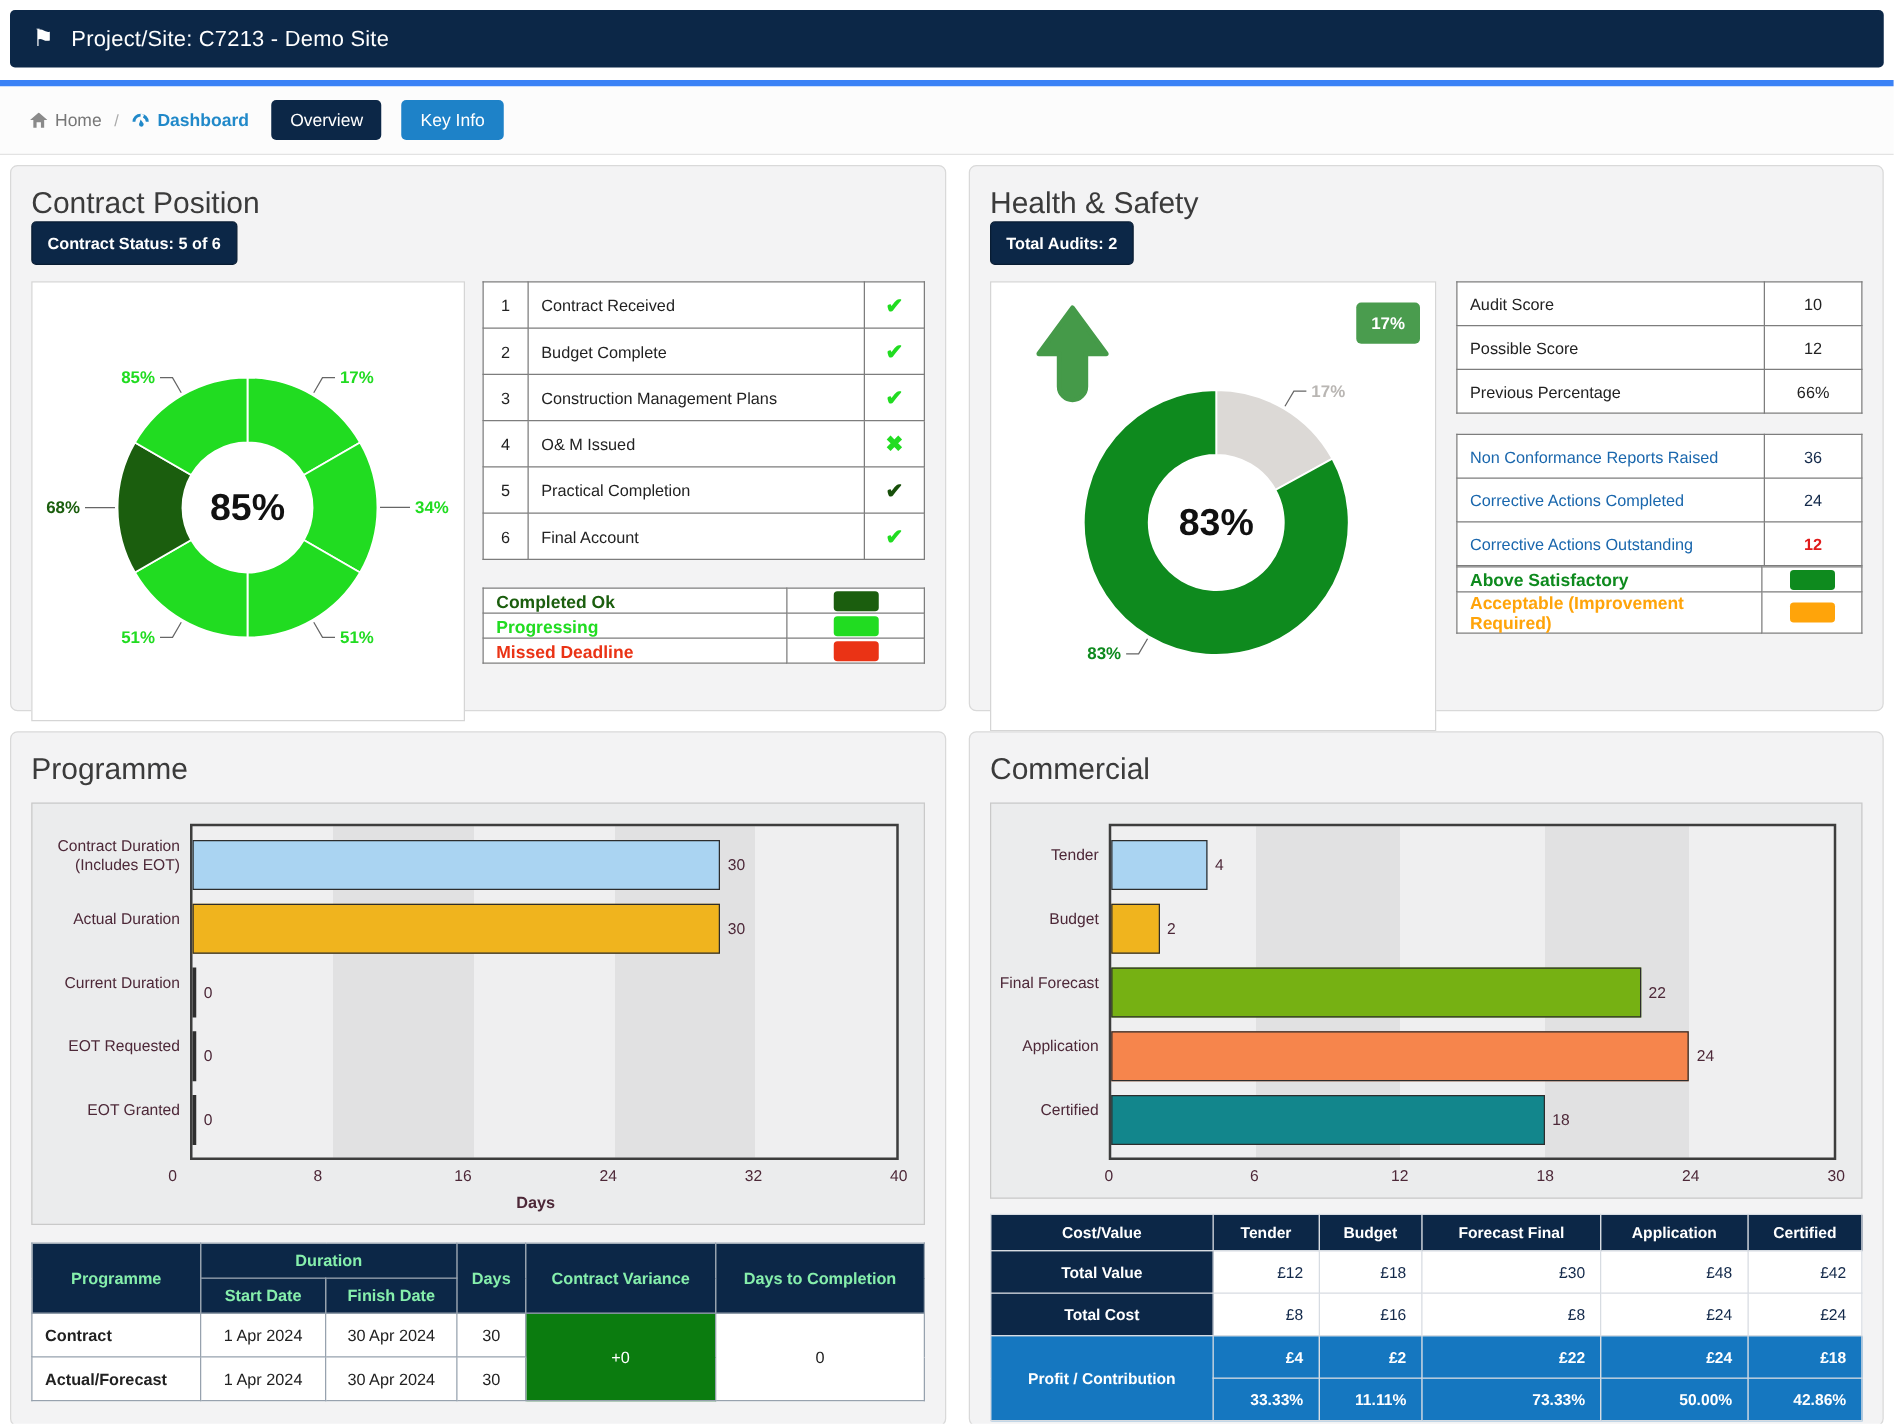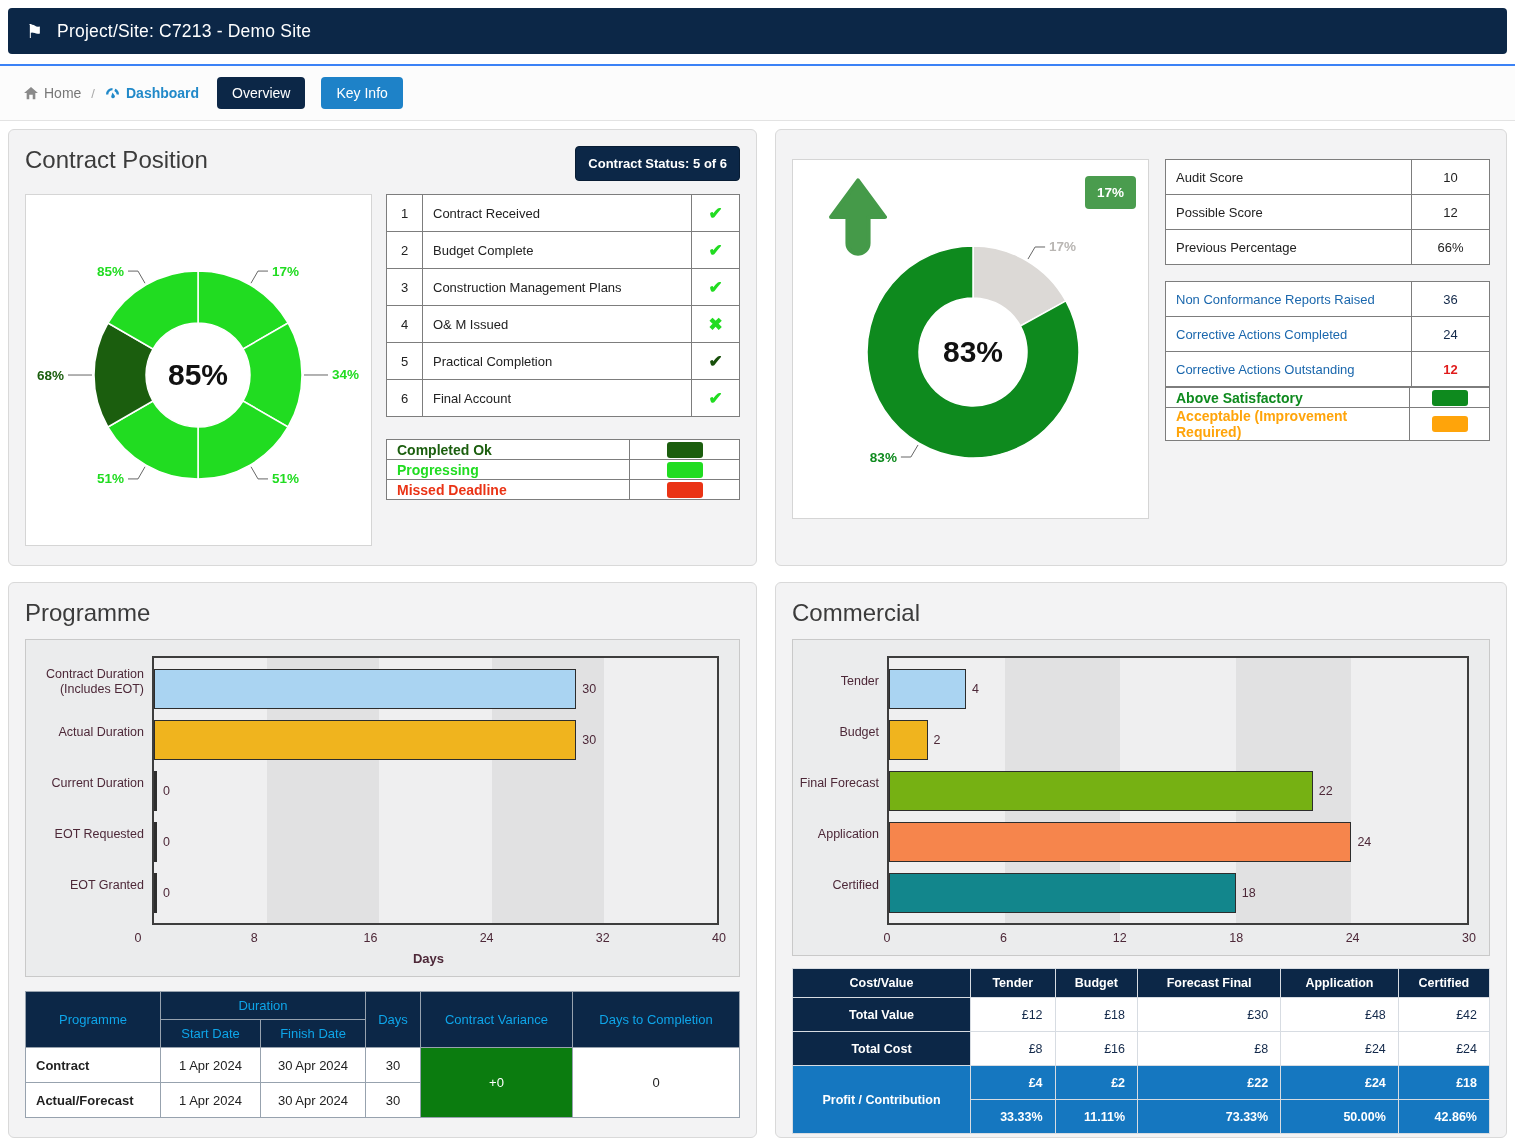--- a/index.html
+++ b/index.html
@@ -6,38 +6,38 @@
   html,body { width:1515px; height:1139px; overflow:hidden; background:#fff;
     font-family:"Liberation Sans", sans-serif; color:#333; }
 
   
   .topbar { margin:8px 8px 0 8px; height:46px; background:#0c2747; border-radius:4px;
     display:flex; align-items:center; padding:0 18px; }
   .topbar .flag { color:#fff; font-size:19px; margin-right:14px; }
   .topbar .title { color:#fff; font-size:17.5px; font-weight:500; letter-spacing:.2px; }
 
   
-  .topstrip { margin-top:10px; background:#fcfcfc; border-top:2px solid #3b82f6;
+  .topstrip { margin-top:10px; background:#fcfcfc; border-top:5px solid #3b82f6;
     border-bottom:1px solid #e3e3e3; padding:11px 24px; display:flex; align-items:center; gap:8px; }
   .crumb { display:flex; align-items:center; gap:6px; font-size:14px; color:#777; cursor:pointer; }
   .crumb svg { display:block; }
   .crumb.dash { color:#2189c9; font-weight:bold; }
   .crumb-sep { color:#aaa; font-size:13px; margin:0 2px; }
   .btn { border:none; border-radius:4px; color:#fff; font-size:14px; padding:8px 15px;
     cursor:pointer; font-family:inherit; }
   .btn.overview { background:#0c2747; margin-left:10px; }
   .btn.keyinfo { background:#1e82c8; margin-left:8px; }
 
   
   .grid { display:grid; grid-template-columns:749px 732px; column-gap:18px; row-gap:16px;
     margin:8px; padding-top:0; }
   .panel { background:#f3f3f4; border:1px solid #d9d9d9; border-radius:6px; padding:16px; }
   .panel.r1 { height:437px; }
   .panel.r2 { height:556px; }
-  .panel-head { display:flex; justify-content:space-between; align-items:flex-start; }
+  .panel-head { display:flex; justify-content:space-between; align-items:flex-start;flex-direction:column; }
   .panel-title { font-size:24px; font-weight:400; color:#3b3b3b; }
   .panel-badge { background:#0c2747; border:1px solid #081c33; border-radius:4px; color:#fff;
     font-size:13px; font-weight:bold; padding:9px 12px; }
 
   
   .chartbox { background:#fff; border:1px solid #d5d5d5; position:relative; }
   .cp-box { width:347px; height:352px; }
   .hs-box { width:357px; height:360px; }
   .panel-body { display:flex; margin-top:13px; }
   .right-col { flex:1; margin-left:14px; }
@@ -83,21 +83,21 @@
   .hbar-ticks { flex:1; position:relative; }
   .hbar-ticks span { position:absolute; top:6px; transform:translateX(-50%);
     font-size:12.5px; color:#4d2838; }
   .hbar-xlabel { text-align:center; font-size:13px; font-weight:bold; color:#4d2838;
     padding:2px 0 4px 0; }
   .prog .hbar-xlabel { margin-left:106px; } .comm .hbar-xlabel { margin-left:88px; }
 
   
   .ptable { margin-top:14px; }
   .ptable th, .ptable td { border:1px solid #97a2ae; font-size:13px; text-align:center; }
-  .ptable th { background:#0c2747; color:#0ea5e9; font-weight:normal; padding:6px 4px; }
+  .ptable th { background:#0c2747; color:#86efac; font-weight:bold; padding:6px 4px; }
   .ptable td { background:#fff; color:#222; height:35px; }
   .ptable .rowname { font-weight:bold; text-align:left; padding-left:10px; }
   .ptable .variance { background:#0b7c0f; color:#fff; font-size:13px; }
 
   
   .comtable { margin-top:12px; }
   .comtable th, .comtable td { border:1px solid #d7dce2; font-size:12.5px; }
   .comtable th { background:#0c2747; color:#fff; padding:7px 4px; text-align:center; }
   .comtable .rowhead { background:#0c2747; color:#fff; font-weight:bold; text-align:center; }
   .comtable td.val { background:#fff; color:#13294a; text-align:right; padding-right:12px; height:34px; }
@@ -211,20 +211,24 @@
               <td class="leg-lbl" style="color: rgb(234, 51, 21);">Missed Deadline</td>
               <td class="leg-sw"><span class="swatch" style="background: rgb(234, 51, 21);"></span></td>
             </tr>
           </tbody>
         </table>
       </div>
     </div>
   </div>
 
   <div class="panel r1">
+    <div class="panel-head">
+      <div class="panel-title">Health &amp; Safety</div>
+      <div class="panel-badge">Total Audits: 2</div>
+    </div>
     <div class="panel-body">
       <div class="chartbox hs-box">
         <svg class="arrow" width="58" height="86" viewBox="0 0 60 88">
           <path d="M30 4 L58 42 H41 V69 A11 11 0 0 1 19 69 V42 H2 Z" fill="#459a49" stroke="#459a49" stroke-width="4" stroke-linejoin="round"></path>
         </svg>
         <div class="hs-badge">17%</div>
         <svg width="355" height="358" viewBox="0 0 355 358">
             <path d="M180 86 A106 106 0 0 1 272.8885080846495 140.93411054521818 L227.32056072236864 165.98530159850736 A54 54 0 0 0 180 138 Z" fill="#dcd9d6" stroke="#fff" stroke-width="1.5"></path>
             <polyline points="234.9764729010401,99.0398610835741 242.1030527215453,86.98947270551889 252.1030527215453,86.98947270551889" fill="none" stroke="#666" stroke-width="1"></polyline>
             <text x="256.1030527215453" y="91.48947270551889" text-anchor="start" fill="#b9b6b3" font-size="13.5" font-weight="600">17%</text>

